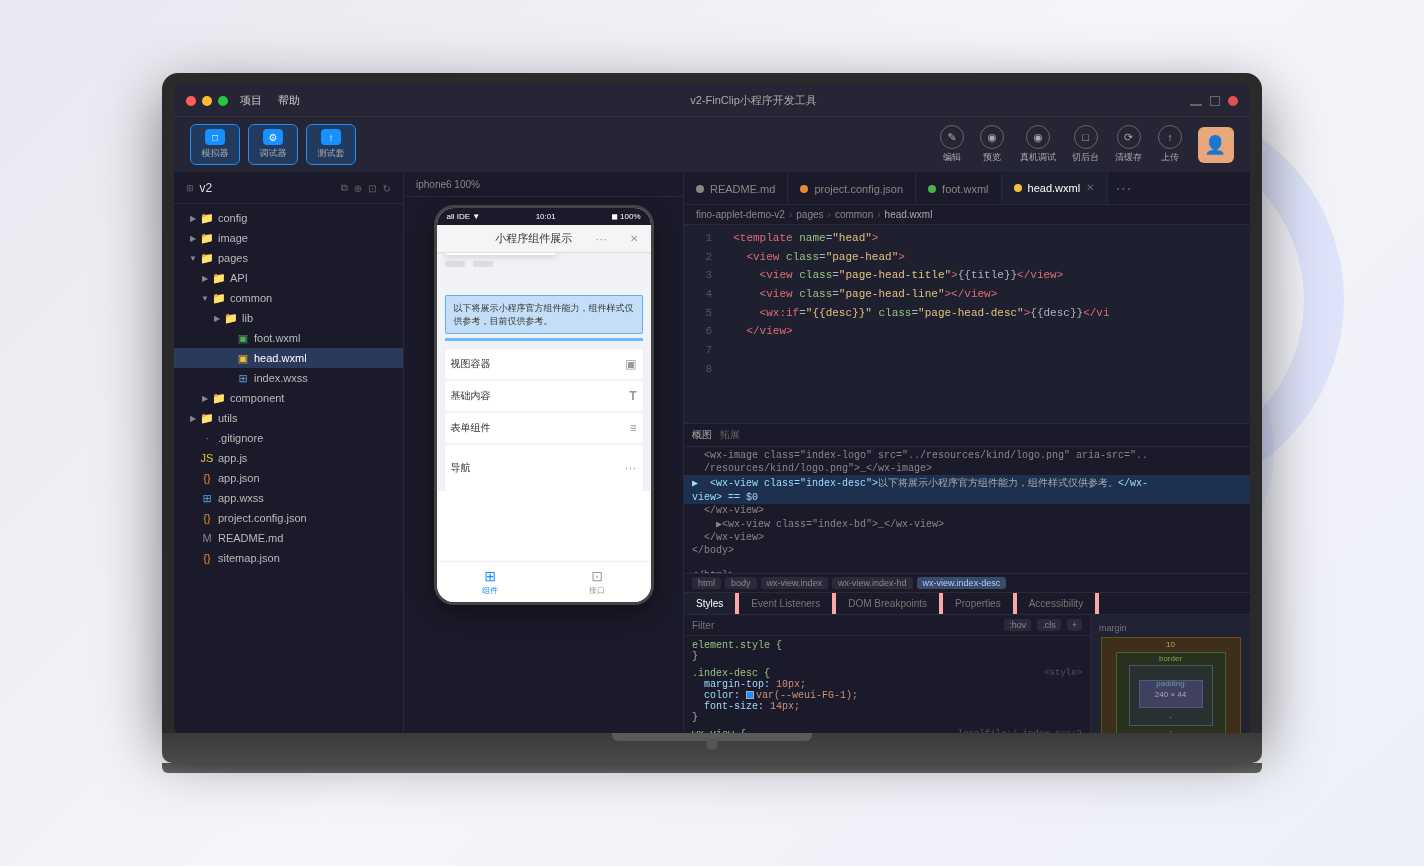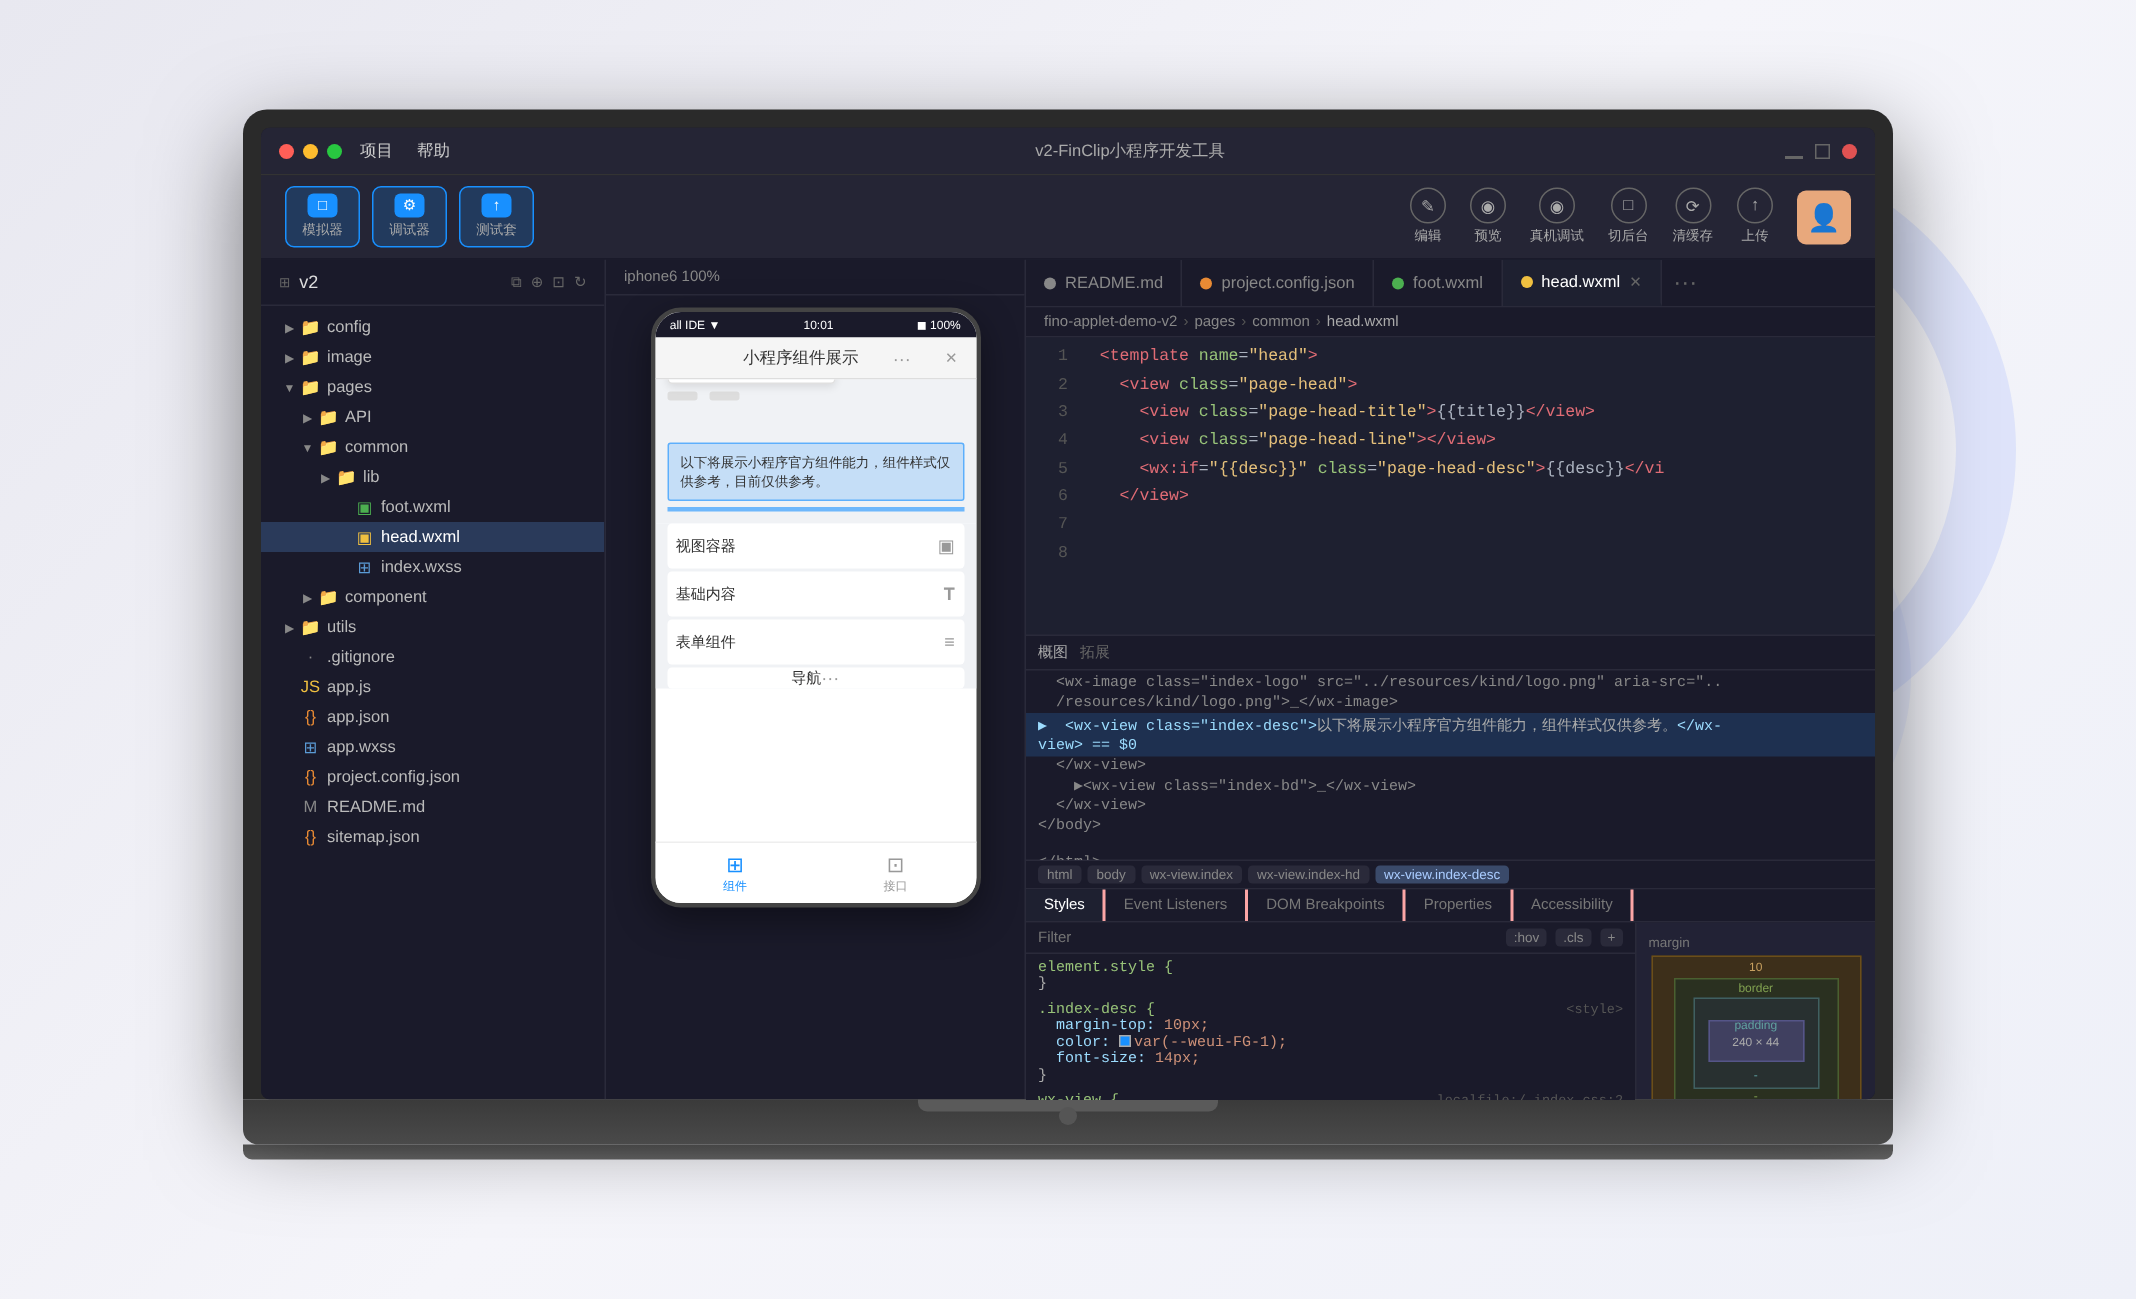--- a/index.html
+++ b/index.html
@@ -433,21 +433,21 @@
       gap: 0;
       background: #1a1a2a;
       border-bottom: 1px solid #2a2a3a;
       flex-shrink: 0;
     }
     .insp-tab {
       padding: 5px 12px;
       font-size: 10px;
       color: #777;
       cursor: pointer;
-      border-right: 2px solid #fca5a5;
+      border-right: 4px solid #fca5a5;
     }
     .insp-tab.active {
       background: #1e2030;
       color: #fff;
     }
     .elem-tag {
       background: #2a2a3a;
       color: #888;
       border-radius: 3px;
       padding: 1px 6px;
@@ -704,21 +704,21 @@
                   <span style="color:#999;font-size:12px;">▣</span>
                 </div>
                 <div style="display:flex;justify-content:space-between;align-items:center;padding:8px 6px;background:#fff;margin-bottom:2px;border-radius:3px;font-size:10px;color:#333;">
                   <span>基础内容</span>
                   <span style="color:#999;font-size:12px;font-weight:bold;">T</span>
                 </div>
                 <div style="display:flex;justify-content:space-between;align-items:center;padding:8px 6px;background:#fff;margin-bottom:2px;border-radius:3px;font-size:10px;color:#333;">
                   <span>表单组件</span>
                   <span style="color:#999;font-size:12px;">≡</span>
                 </div>
-                <div style="display:flex;justify-content:center;align-items:center;padding:0 6px;background:#fff;margin-bottom:2px;border-radius:3px;font-size:10px;color:#333;">
+                <div style="display:flex;justify-content:space-between;align-items:center;padding:16px 6px;background:#fff;margin-bottom:2px;border-radius:3px;font-size:10px;color:#333;">
                   <span>导航</span>
                   <span style="color:#999;font-size:12px;">···</span>
                 </div>
               </div>
 
               <div style="background:#fff;border-top:1px solid #eee;display:flex;justify-content:space-around;padding:6px 0;position:absolute;bottom:0;left:0;right:0;">
                 <div style="display:flex;flex-direction:column;align-items:center;gap:1px;">
                   <span style="font-size:14px;color:#1890ff;">⊞</span>
                   <span style="font-size:8px;color:#1890ff;">组件</span>
                 </div>

